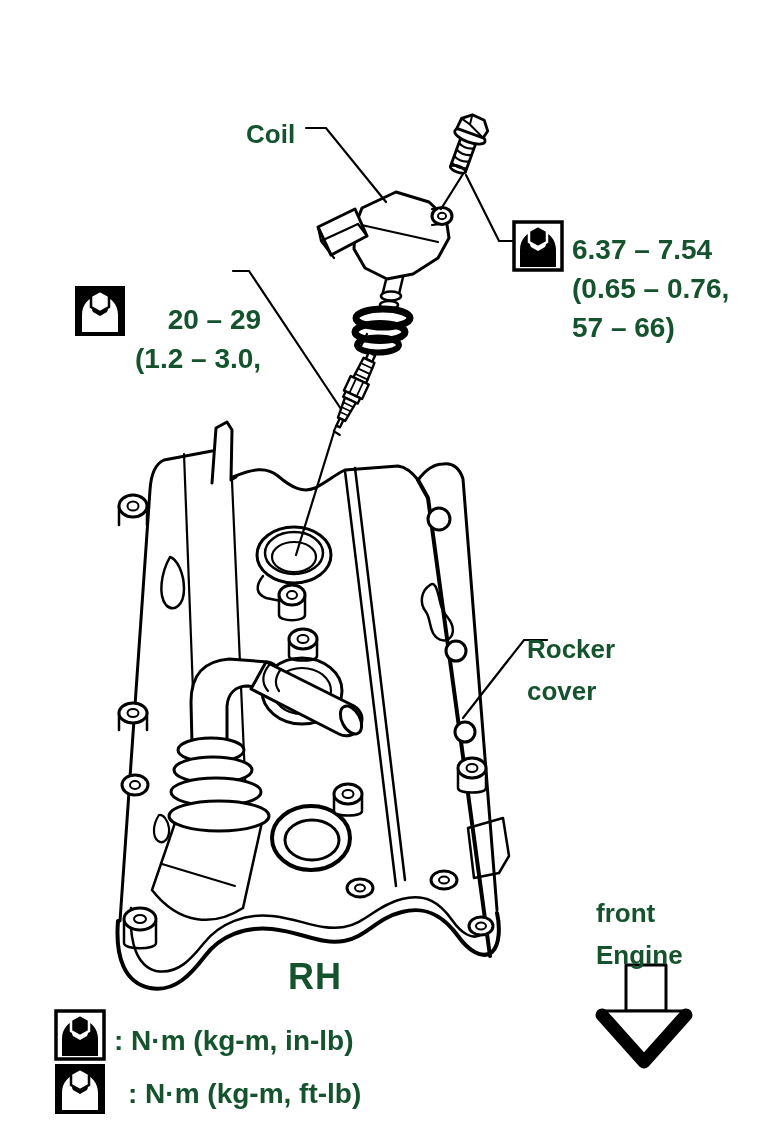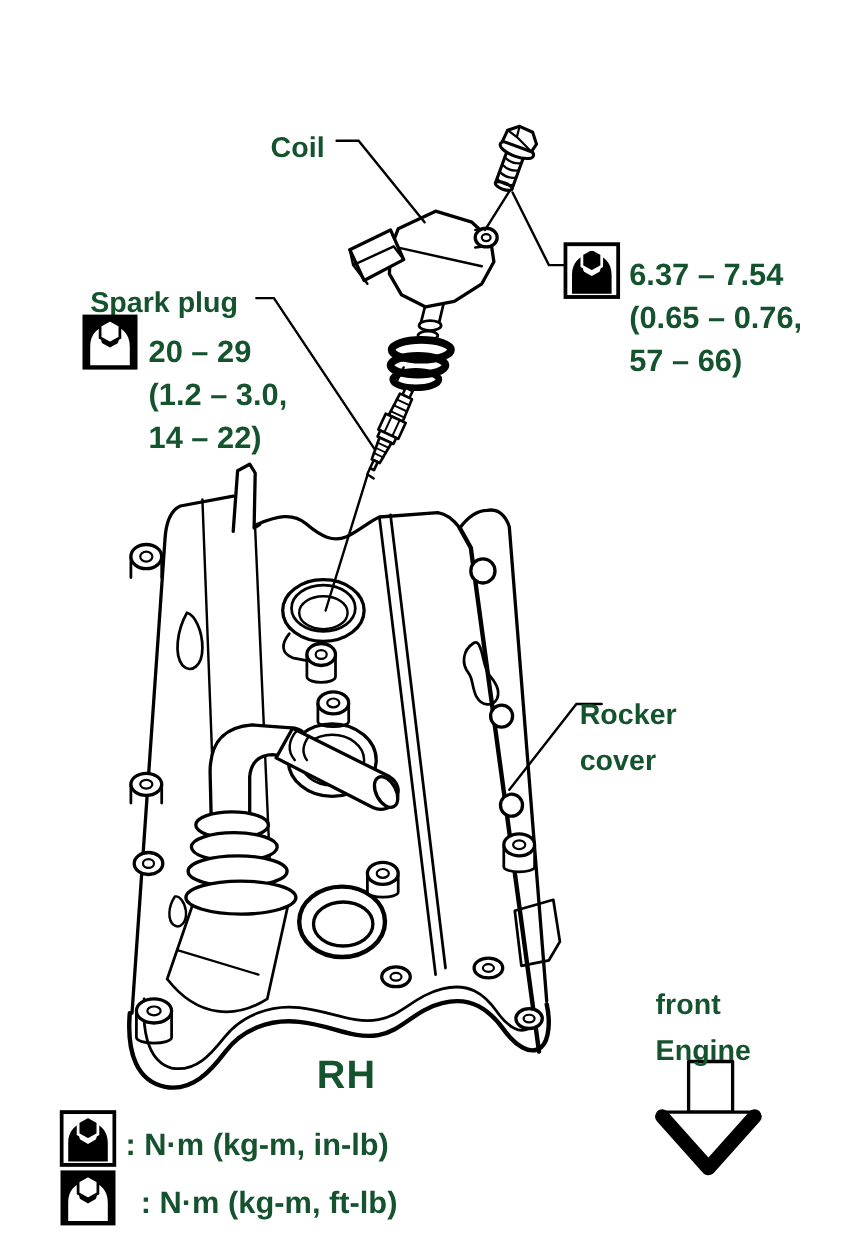--- a/index.html
+++ b/index.html
@@ -157,33 +157,31 @@
 
     <g stroke="#000" stroke-linejoin="round">
       <path d="M626,937 L666,937 L666,983 L626,983 Z" fill="#fff" stroke-width="3"></path>
       <path d="M599,983 L689,983 L644,1033 Z" fill="#fff" stroke-width="3"></path>
       <path d="M602,987 L644,1034 L686,987" fill="none" stroke-width="13" stroke-linecap="round"></path>
     </g>
   </svg>
 
   <div class="label lbl26" style="left:246px;top:85px;">Coil</div>
 
-  <div class="label lbl26" style="left:82px;top:226px;">Spark plug</div>
 
   <div class="icon" style="left:74px;top:257px;">
     <svg width="52" height="52" viewBox="0 0 52 52">
       <rect x="1" y="1" width="50" height="50" fill="#000"></rect>
       <path d="M8,47 L8,30 C8,19 15,13 22,11 L23,17 C18,20 17,24 19,27 L26,31 L33,27 C35,24 34,20 29,17 L30,11 C37,13 44,19 44,30 L44,47 Z" fill="#fff"></path>
       <polygon points="26,6 35,11 35,22 26,27 17,22 17,11" fill="#fff" stroke="#000" stroke-width="2.5"></polygon>
     </svg>
   </div>
-  <div class="label lbl28" style="left:135px;top:272px;">
+  <div class="label lbl28" style="left:135px;top:272px;text-align:right;">
     <div>20 – 29</div>
     <div>(1.2 – 3.0,</div>
-    <div>14 – 22)</div>
   </div>
 
   <div class="icon" style="left:512px;top:192px;">
     <svg width="52" height="52" viewBox="0 0 52 52">
       <rect x="2" y="2" width="48" height="48" fill="#fff" stroke="#000" stroke-width="3.5"></rect>
       <path d="M8,47 L8,30 C8,19 15,13 22,11 L23,17 C18,20 17,24 19,27 L26,31 L33,27 C35,24 34,20 29,17 L30,11 C37,13 44,19 44,30 L44,47 Z" fill="#000"></path>
       <polygon points="26,6 35,11 35,22 26,27 17,22 17,11" fill="#000" stroke="#fff" stroke-width="2.5"></polygon>
     </svg>
   </div>
   <div class="label lbl28" style="left:572px;top:202px;">

